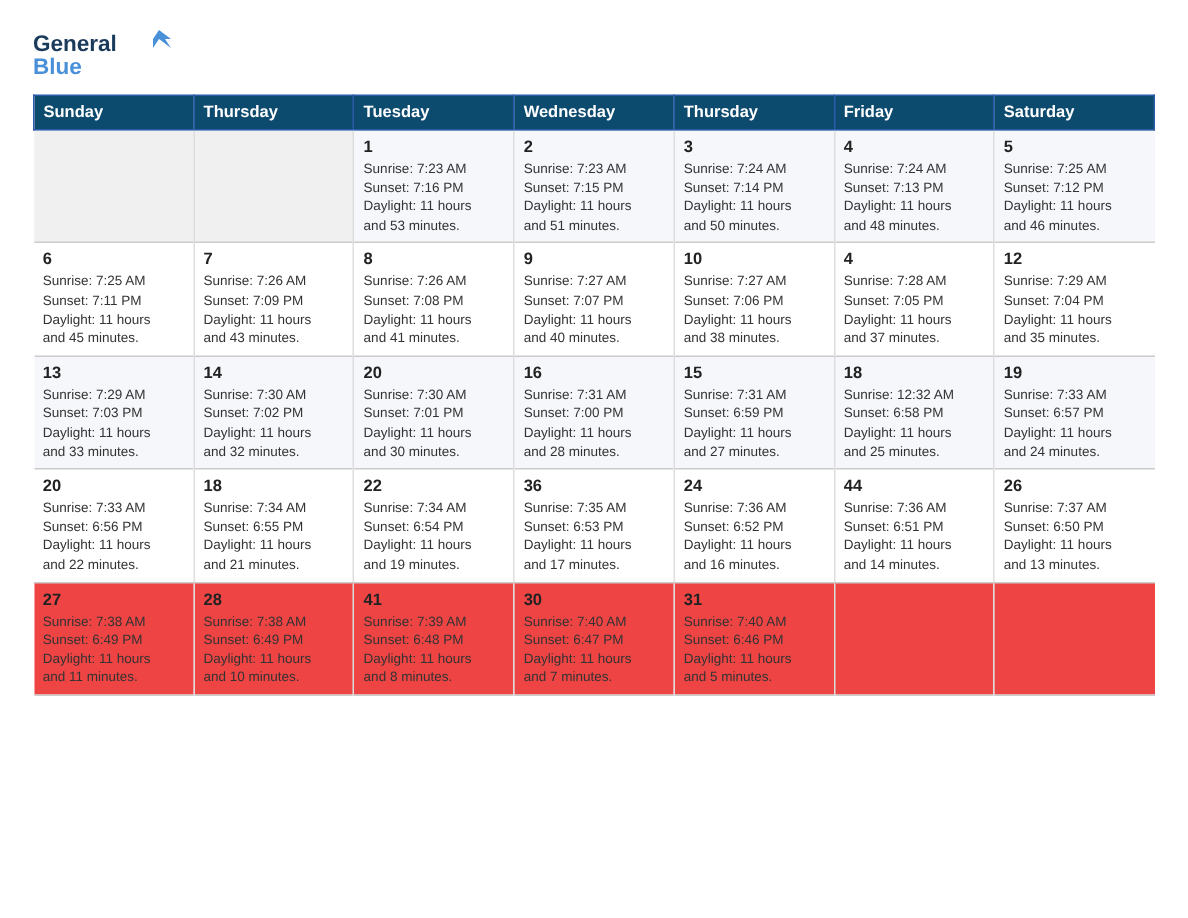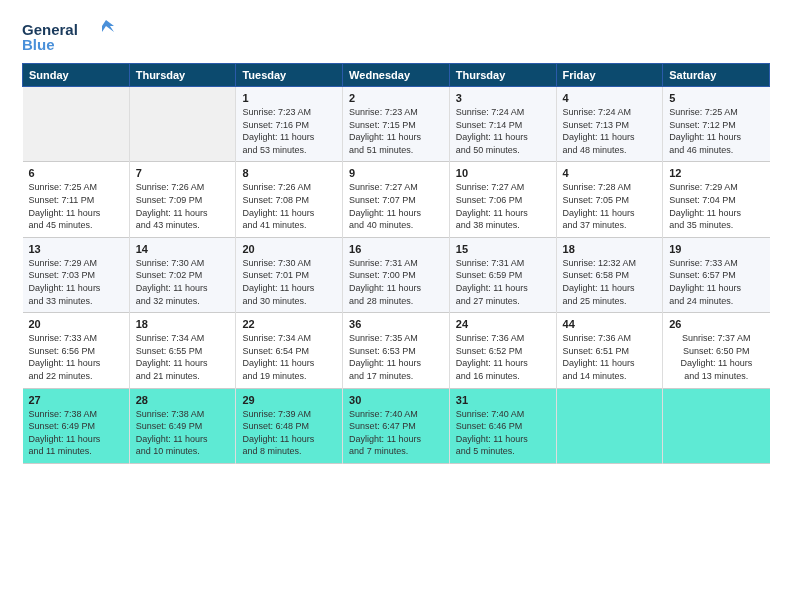--- a/index.html
+++ b/index.html
@@ -83,21 +83,21 @@
     .day-info {
       font-size: 9px;
       color: #333;
       line-height: 1.4;
     }
     .empty {
       background: #f0f0f0;
     }
     
     tbody tr:last-child td {
-      background: #5eead4;
+      background: #ef4444;
     }
   </style>
 </head>
 <body>
 
 <div class="page">
   <div class="header">
     <div class="logo">
   <div style="display:flex;flex-direction:column;align-items:flex-start;">
     <div style="display:flex;align-items:flex-end;gap:16px;">
@@ -307,21 +307,21 @@
           </td>
           <td>
             <span class="day-num">44</span>
             <div class="day-info" style="white-space: pre-line;">Sunrise: 7:36 AM
 Sunset: 6:51 PM
 Daylight: 11 hours
 and 14 minutes.</div>
           </td>
           <td>
             <span class="day-num">26</span>
-            <div class="day-info" style="white-space: pre-line; text-align: center;">Sunrise: 7:37 AM
+            <div class="day-info" style="white-space: pre-line;">Sunrise: 7:37 AM
 Sunset: 6:50 PM
 Daylight: 11 hours
 and 13 minutes.</div>
           </td>
         </tr>
         <tr>
           <td>
             <span class="day-num">27</span>
             <div class="day-info" style="white-space: pre-line;">Sunrise: 7:38 AM
 Sunset: 6:49 PM
@@ -329,21 +329,21 @@
 and 11 minutes.</div>
           </td>
           <td>
             <span class="day-num">28</span>
             <div class="day-info" style="white-space: pre-line;">Sunrise: 7:38 AM
 Sunset: 6:49 PM
 Daylight: 11 hours
 and 10 minutes.</div>
           </td>
           <td>
-            <span class="day-num">29</span>
+            <span class="day-num">41</span>
             <div class="day-info" style="white-space: pre-line;">Sunrise: 7:39 AM
 Sunset: 6:48 PM
 Daylight: 11 hours
 and 8 minutes.</div>
           </td>
           <td>
             <span class="day-num">30</span>
             <div class="day-info" style="white-space: pre-line;">Sunrise: 7:40 AM
 Sunset: 6:47 PM
 Daylight: 11 hours

